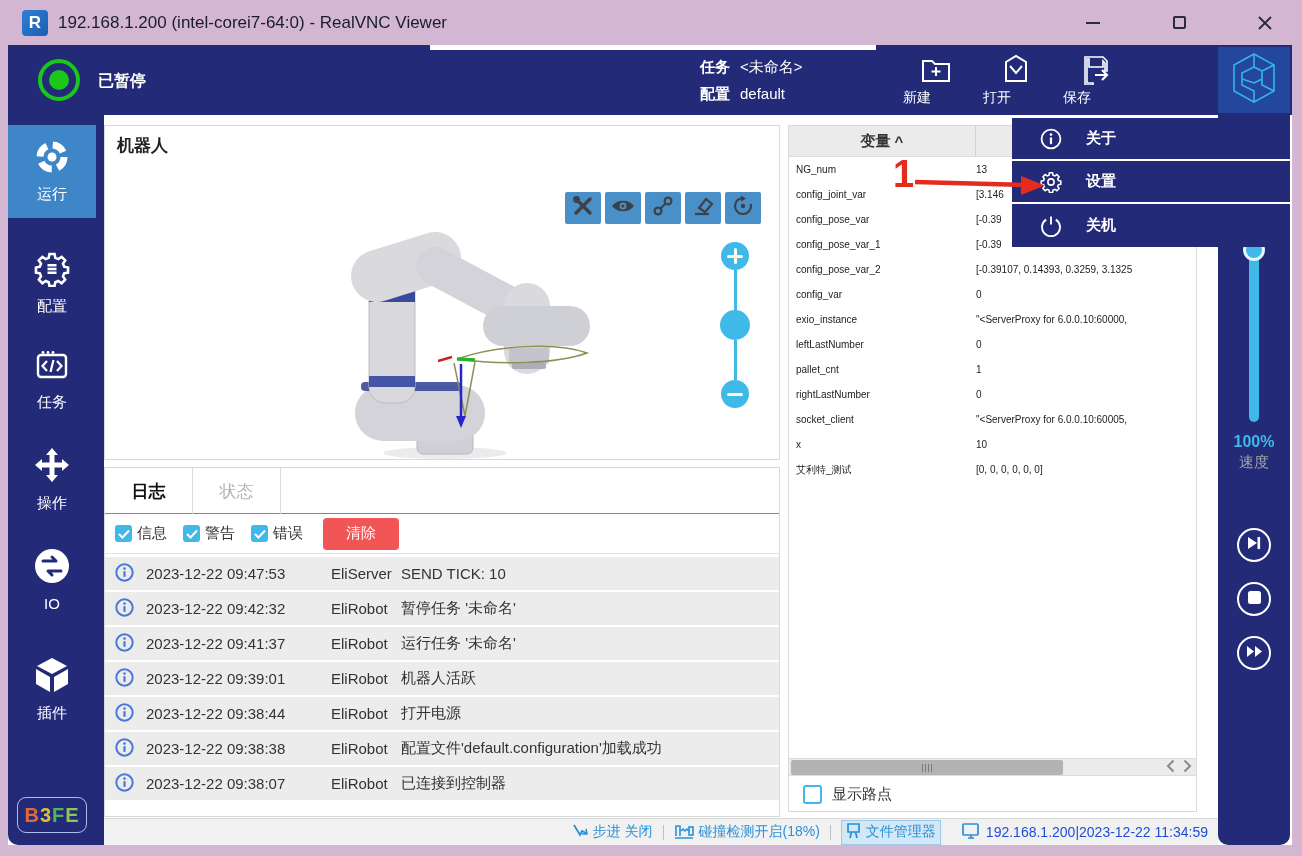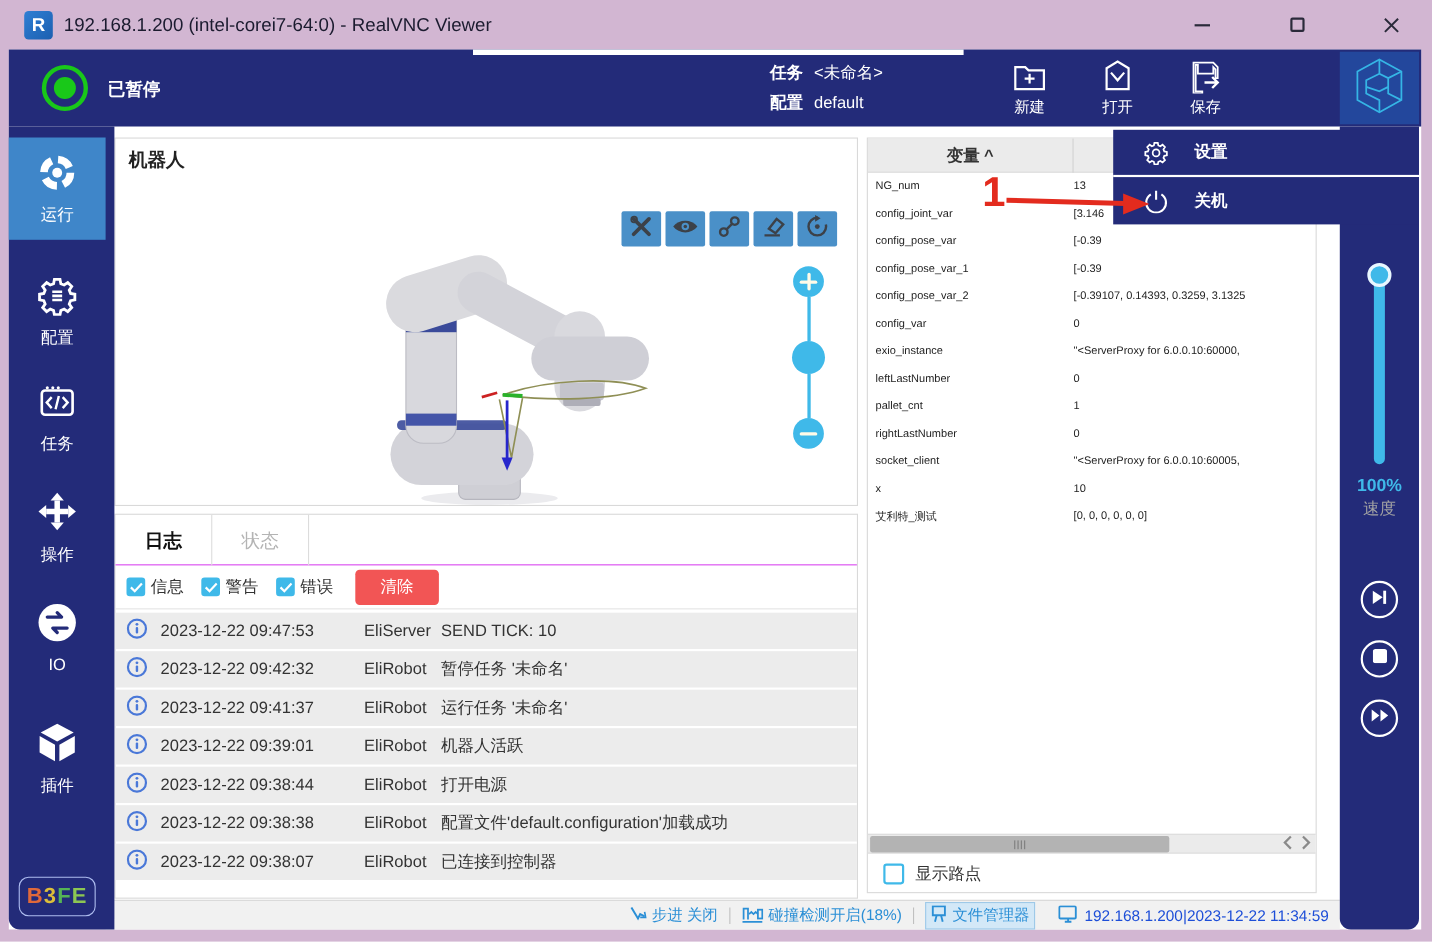--- a/index.html
+++ b/index.html
@@ -18,21 +18,21 @@
   
   .app { position:absolute; left:8px; top:45px; width:1284px; height:800px; background:#ffffff; }
   .white-strip { position:absolute; left:422px; top:0; width:446px; height:5px; background:#fff; z-index:5; }
 
   .topbar { position:absolute; left:0; top:0; width:1284px; height:70px; background:#232b79; color:#fff; }
   .status-led { position:absolute; left:30px; top:14px; width:42px; height:42px; border-radius:50%; border:4px solid #19c819; display:flex; align-items:center; justify-content:center; }
   .status-led i { width:20px; height:20px; border-radius:50%; background:#19c819; }
   .status-text { position:absolute; left:90px; top:26px; font-size:16px; font-weight:bold; }
   .task-lines { position:absolute; left:692px; top:8px; font-size:15px; line-height:27px; }
   .task-lines b { font-weight:bold; margin-right:10px; }
-  .tb-btn { position:absolute; top:8px; width:66px; text-align:center; color:#fff; font-size:14px; cursor:pointer; }
+  .tb-btn { position:absolute; top:8px; width:66px; color:#fff; font-size:14px; cursor:pointer; }
   .tb-btn svg { display:block; margin:0 auto 4px; }
   .logo-tile { position:absolute; right:2px; top:2px; width:72px; height:66px; background:#23479c; display:flex; align-items:center; justify-content:center; }
 
   
   .sidebar { position:absolute; left:0; top:70px; width:96px; height:730px; background:#232b79; border-bottom-left-radius:10px; z-index:2; }
   .side-item { position:absolute; left:0; width:88px; height:93px; display:flex; flex-direction:column; align-items:center; justify-content:center; color:#fff; font-size:15px; cursor:pointer; }
   .side-item svg { margin-bottom:7px; }
   .side-item.active { background:#3f86c9; }
   .b3fe { position:absolute; left:9px; bottom:12px; width:70px; height:36px; border:1px solid #aebdf0; border-radius:9px; display:flex; align-items:center; justify-content:center; font-size:20px; font-weight:bold; letter-spacing:1px; }
 
@@ -568,20 +568,30 @@
       <span><svg width="17" height="13" viewBox="0 0 17 13">
             <path d="M1 1 L8 6.5 L1 12 Z" fill="#fff"></path>
             <path d="M9 1 L16 6.5 L9 12 Z" fill="#fff"></path>
           </svg></span>
     </div>
   </div>
 
   <div class="menu">
     <div class="menu-item">
       <span class="mi">
+          <svg width="22" height="22" viewBox="0 0 22 22">
+            <circle cx="11" cy="11" r="9.4" fill="none" stroke="#fff" stroke-width="1.8"></circle>
+            <circle cx="11" cy="6.6" r="1.3" fill="#fff"></circle>
+            <rect x="9.9" y="9.3" width="2.2" height="7" rx="1" fill="#fff"></rect>
+          </svg>
+        </span>
+      <span>关于</span>
+    </div>
+    <div class="menu-item">
+      <span class="mi">
           <svg width="22" height="22" viewBox="0 0 24 24">
             <path d="M10.3 2h3.4l.5 2.6 2 .8 2.2-1.5 2.4 2.4-1.5 2.2.8 2 2.6.5v3.4l-2.6.5-.8 2 1.5 2.2-2.4 2.4-2.2-1.5-2 .8-.5 2.6h-3.4l-.5-2.6-2-.8-2.2 1.5-2.4-2.4 1.5-2.2-.8-2-2.6-.5v-3.4l2.6-.5.8-2-1.5-2.2 2.4-2.4 2.2 1.5 2-.8z" fill="none" stroke="#fff" stroke-width="1.7"></path>
             <circle cx="12" cy="12" r="3.4" fill="none" stroke="#fff" stroke-width="1.7"></circle>
           </svg>
         </span>
       <span>设置</span>
     </div>
     <div class="menu-item">
       <span class="mi">
           <svg width="22" height="22" viewBox="0 0 22 22">

